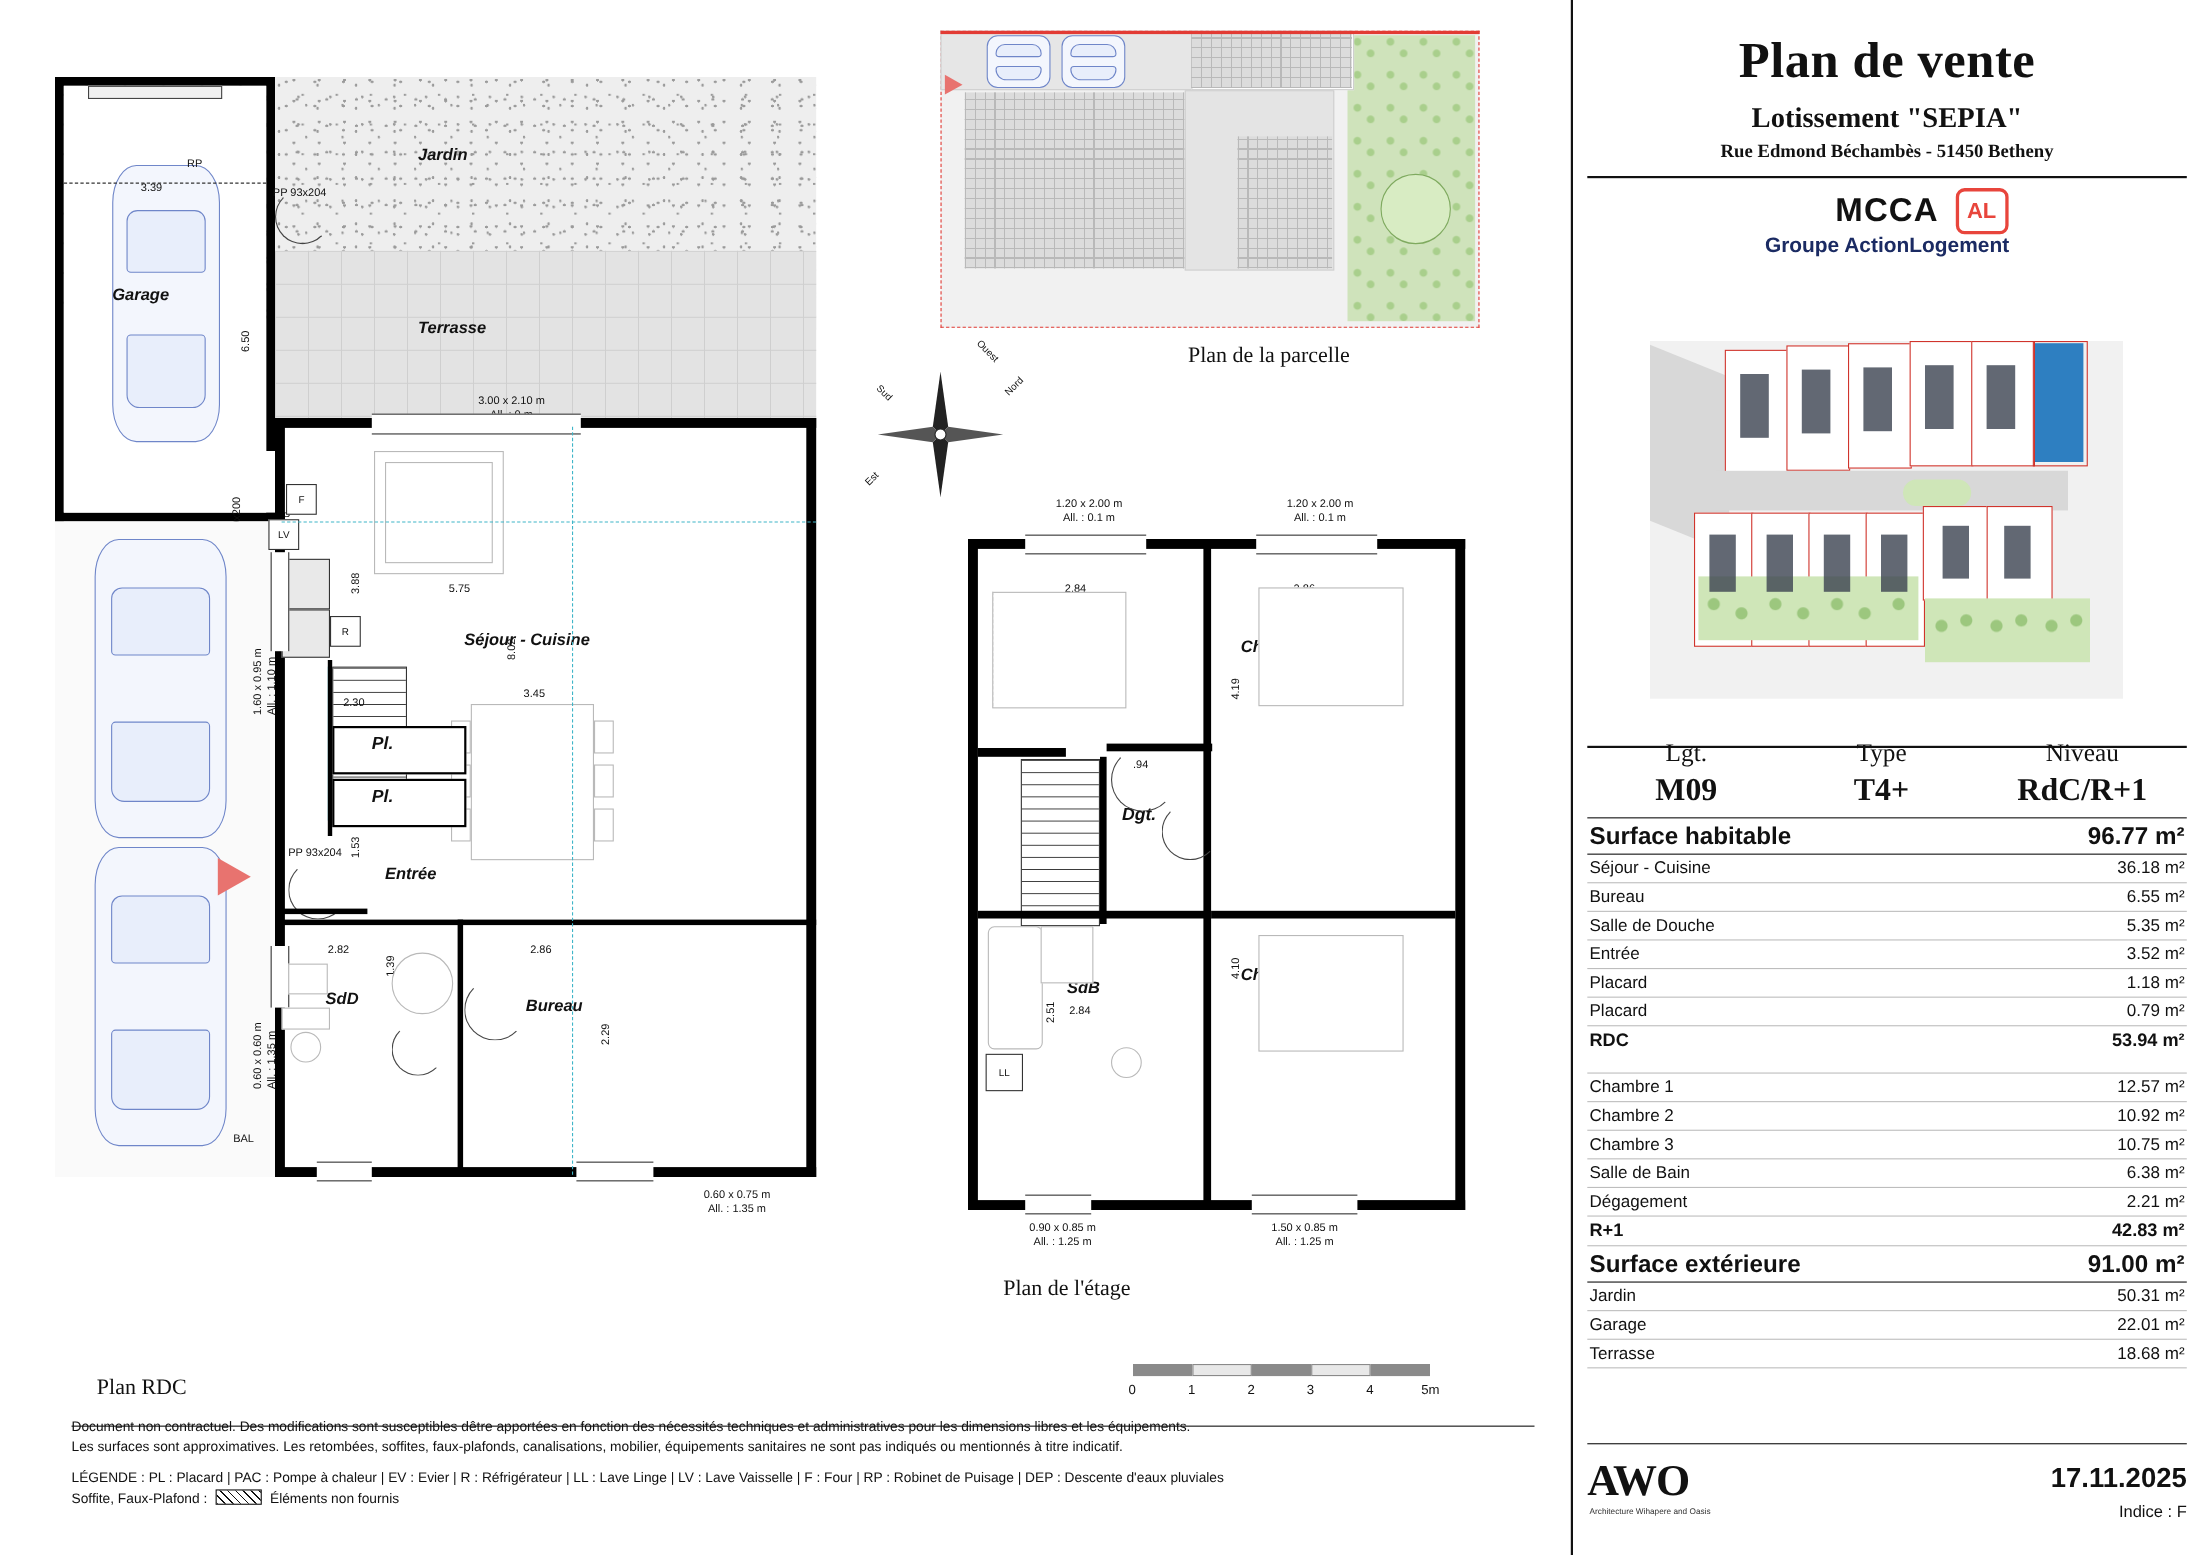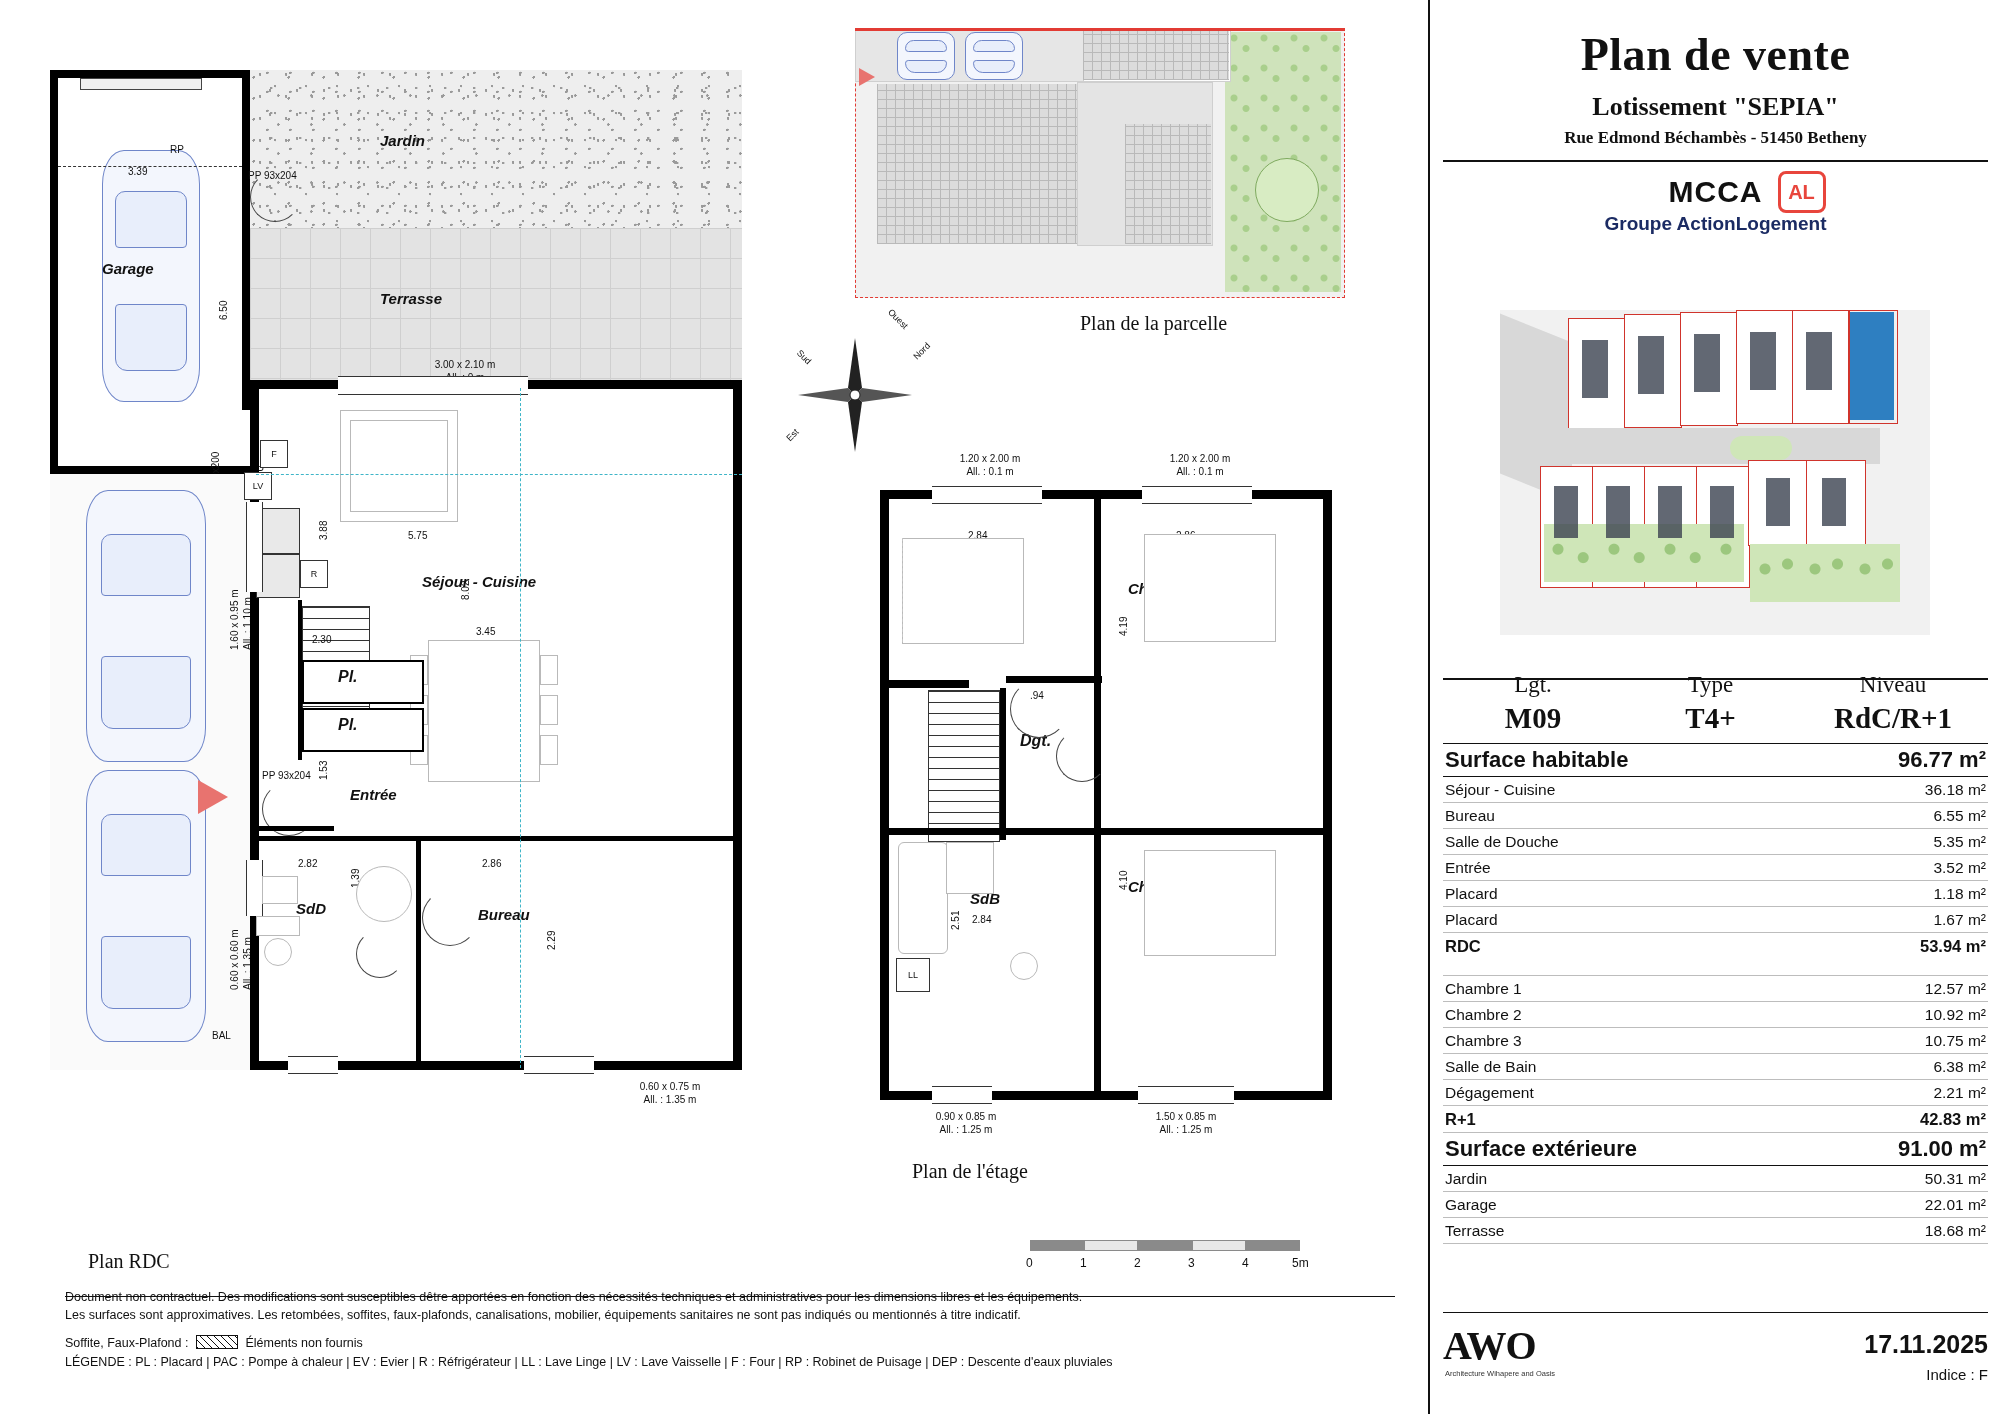--- a/index.html
+++ b/index.html
@@ -592,21 +592,21 @@
     <div class="lrow">
       <span>Entrée</span>
       <span>3.52 m²</span>
     </div>
     <div class="lrow">
       <span>Placard</span>
       <span>1.18 m²</span>
     </div>
     <div class="lrow">
       <span>Placard</span>
-      <span>1.67 m²</span>
+      <span>0.79 m²</span>
     </div>
     <div class="lrow bold">
       <span>RDC</span>
       <span>53.94 m²</span>
     </div>
 
     <div class="gap"></div>
 
     <div class="lrow">
       <span>Chambre 1</span>
@@ -652,26 +652,26 @@
       <span>18.68 m²</span>
     </div>
     <div style="border-top:1px solid #bdbdbd;"></div>
   </div>
 
   <div class="abs" style="left:65px;top:1296px;width:1330px;height:1px;background:#111;"></div>
   <div id="footer">
     <div class="foot-line">Document non contractuel. Des modifications sont susceptibles dêtre apportées en fonction des nécessités techniques et administratives pour les dimensions libres et les équipements.</div>
     <div class="foot-line">Les surfaces sont approximatives. Les retombées, soffites, faux-plafonds, canalisations, mobilier, équipements sanitaires ne sont pas indiqués ou mentionnés à titre indicatif.</div>
     <div style="height:10px"></div>
+    <div class="legend-line">LÉGENDE : PL : Placard | PAC : Pompe à chaleur | EV : Evier | R : Réfrigérateur | LL : Lave Linge | LV : Lave Vaisselle | F : Four | RP : Robinet de Puisage | DEP : Descente d'eaux pluviales</div>
     <div class="legend-line">
       <span>Soffite, Faux-Plafond :</span>
       <span class="legend-box"></span>
       <span>Éléments non fournis</span>
     </div>
-    <div class="legend-line">LÉGENDE : PL : Placard | PAC : Pompe à chaleur | EV : Evier | R : Réfrigérateur | LL : Lave Linge | LV : Lave Vaisselle | F : Four | RP : Robinet de Puisage | DEP : Descente d'eaux pluviales</div>
   </div>
 
   <div class="abs" style="left:1443px;top:1312px;width:545px;height:1px;background:#111;"></div>
 
   <div id="awo">
     <div class="awo-text">AWO</div>
     <div class="awo-sub">Architecture Wihapere and Oasis</div>
   </div>
   <div class="date-main">17.11.2025</div>
   <div class="date-ind">Indice : F</div>

